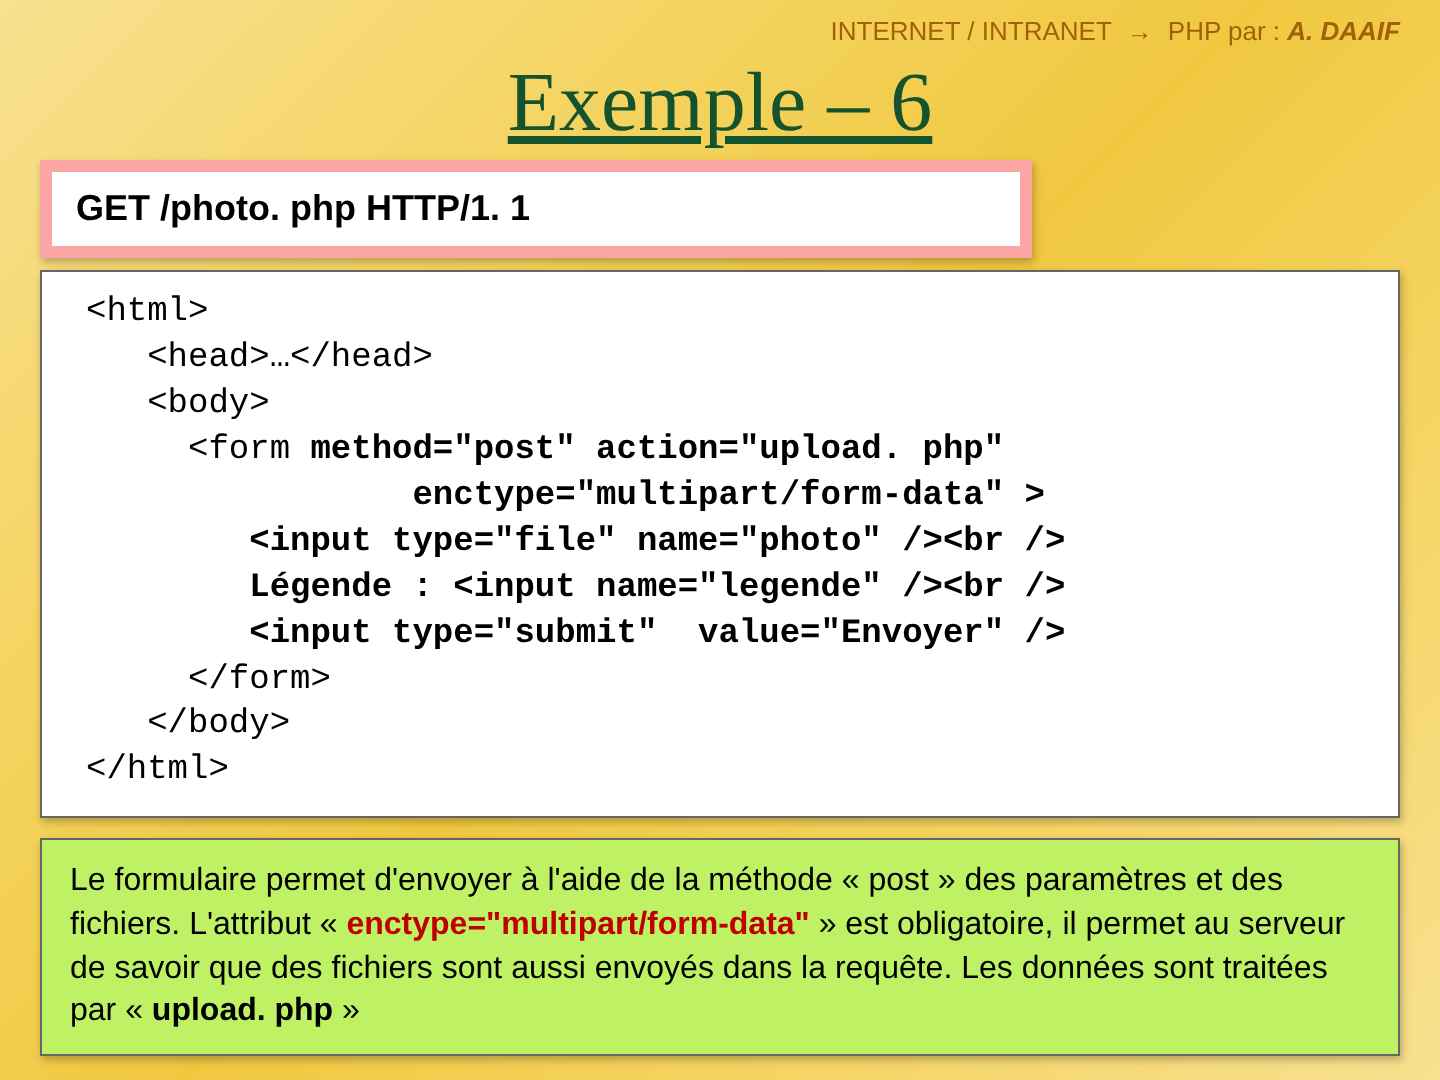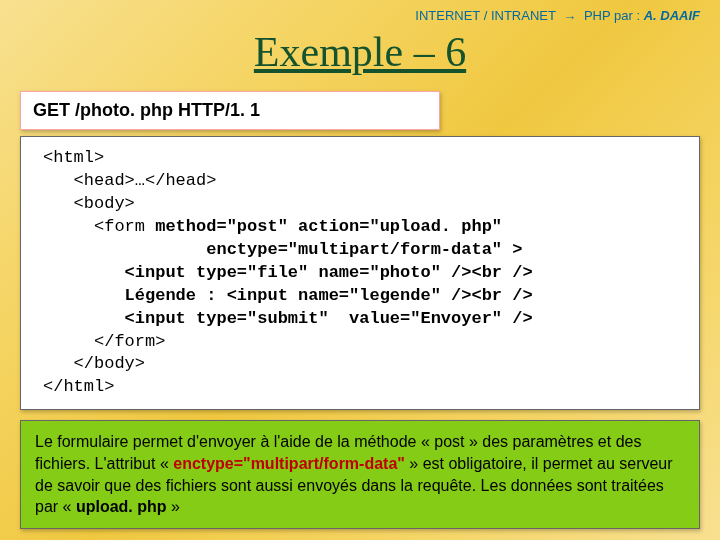--- a/index.html
+++ b/index.html
@@ -9,58 +9,58 @@
     background: linear-gradient(135deg, #f8e090 0%, #f5d565 25%, #f0c840 50%, #f5d565 75%, #f8e090 100%);
     font-family: Arial, sans-serif;
     position: relative;
     overflow: hidden;
   }
   .header-strip {
     position: absolute;
     top: 8px;
     right: 20px;
     font-size: 13px;
-    color: #0369a1;
+    color: #a16207;
   }
   .header-strip .arrow { margin: 0 4px; }
   .header-strip .author { font-style: italic; font-weight: bold; }
   .title {
     text-align: center;
     font-size: 42px;
     font-family: "Times New Roman", serif;
     color: #14532d;
     margin-top: 28px;
     font-weight: normal;
     text-decoration: underline;
   }
   .request-box {
     background: #fff;
-    border: 1px solid #fca5a5;
-    margin: 15px 20px 6px 20px;
+    border: 6px solid #fca5a5;
+    margin: 4px 20px 6px 20px;
     padding: 8px 12px;
-    width: 420px;
+    width: 496px;
     font-size: 18px;
     font-weight: bold;
     font-family: Arial, sans-serif;
     box-shadow: 1px 2px 4px rgba(0,0,0,0.25);
   }
   .code-box {
     background: #fff;
     border: 1px solid #666;
     margin: 0 20px 10px 20px;
     padding: 10px 22px;
     font-family: "Courier New", monospace;
     font-size: 17px;
     line-height: 1.35;
     white-space: pre;
     box-shadow: 1px 2px 4px rgba(0,0,0,0.25);
   }
   .code-box .bold { font-weight: bold; }
   .desc-box {
-    background: #84cc16;
+    background: #bef264;
     border: 1px solid #666;
     margin: 0 20px 0 20px;
     padding: 10px 14px;
     font-size: 16px;
     line-height: 1.35;
     box-shadow: 1px 2px 4px rgba(0,0,0,0.25);
   }
   .desc-box .red { color: #c00000; font-weight: bold; }
 </style>
 </head>

